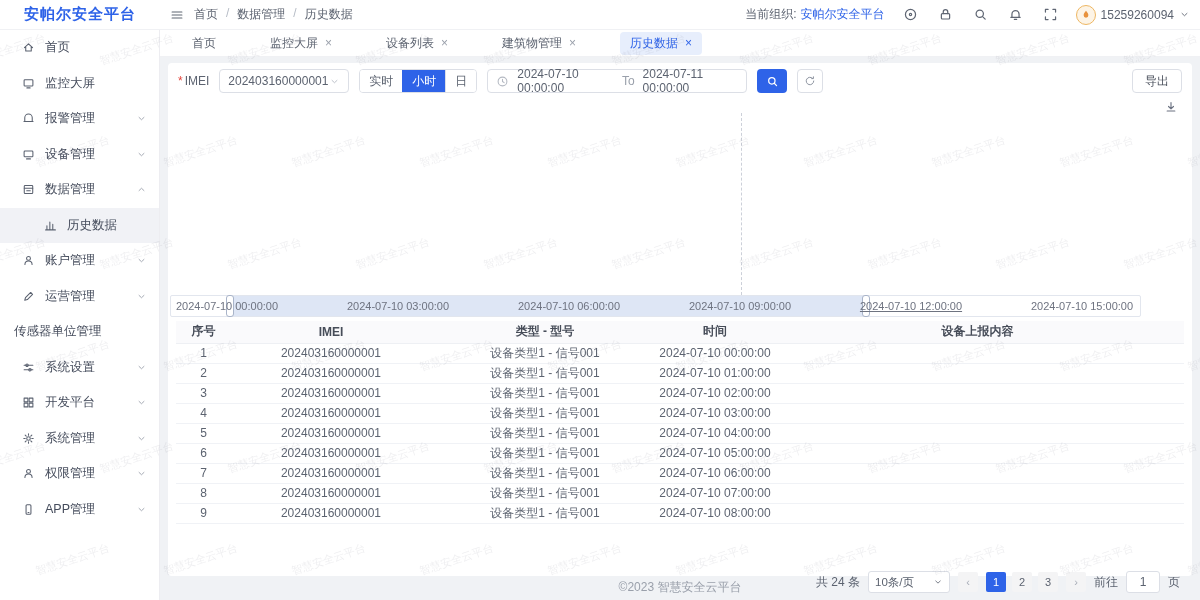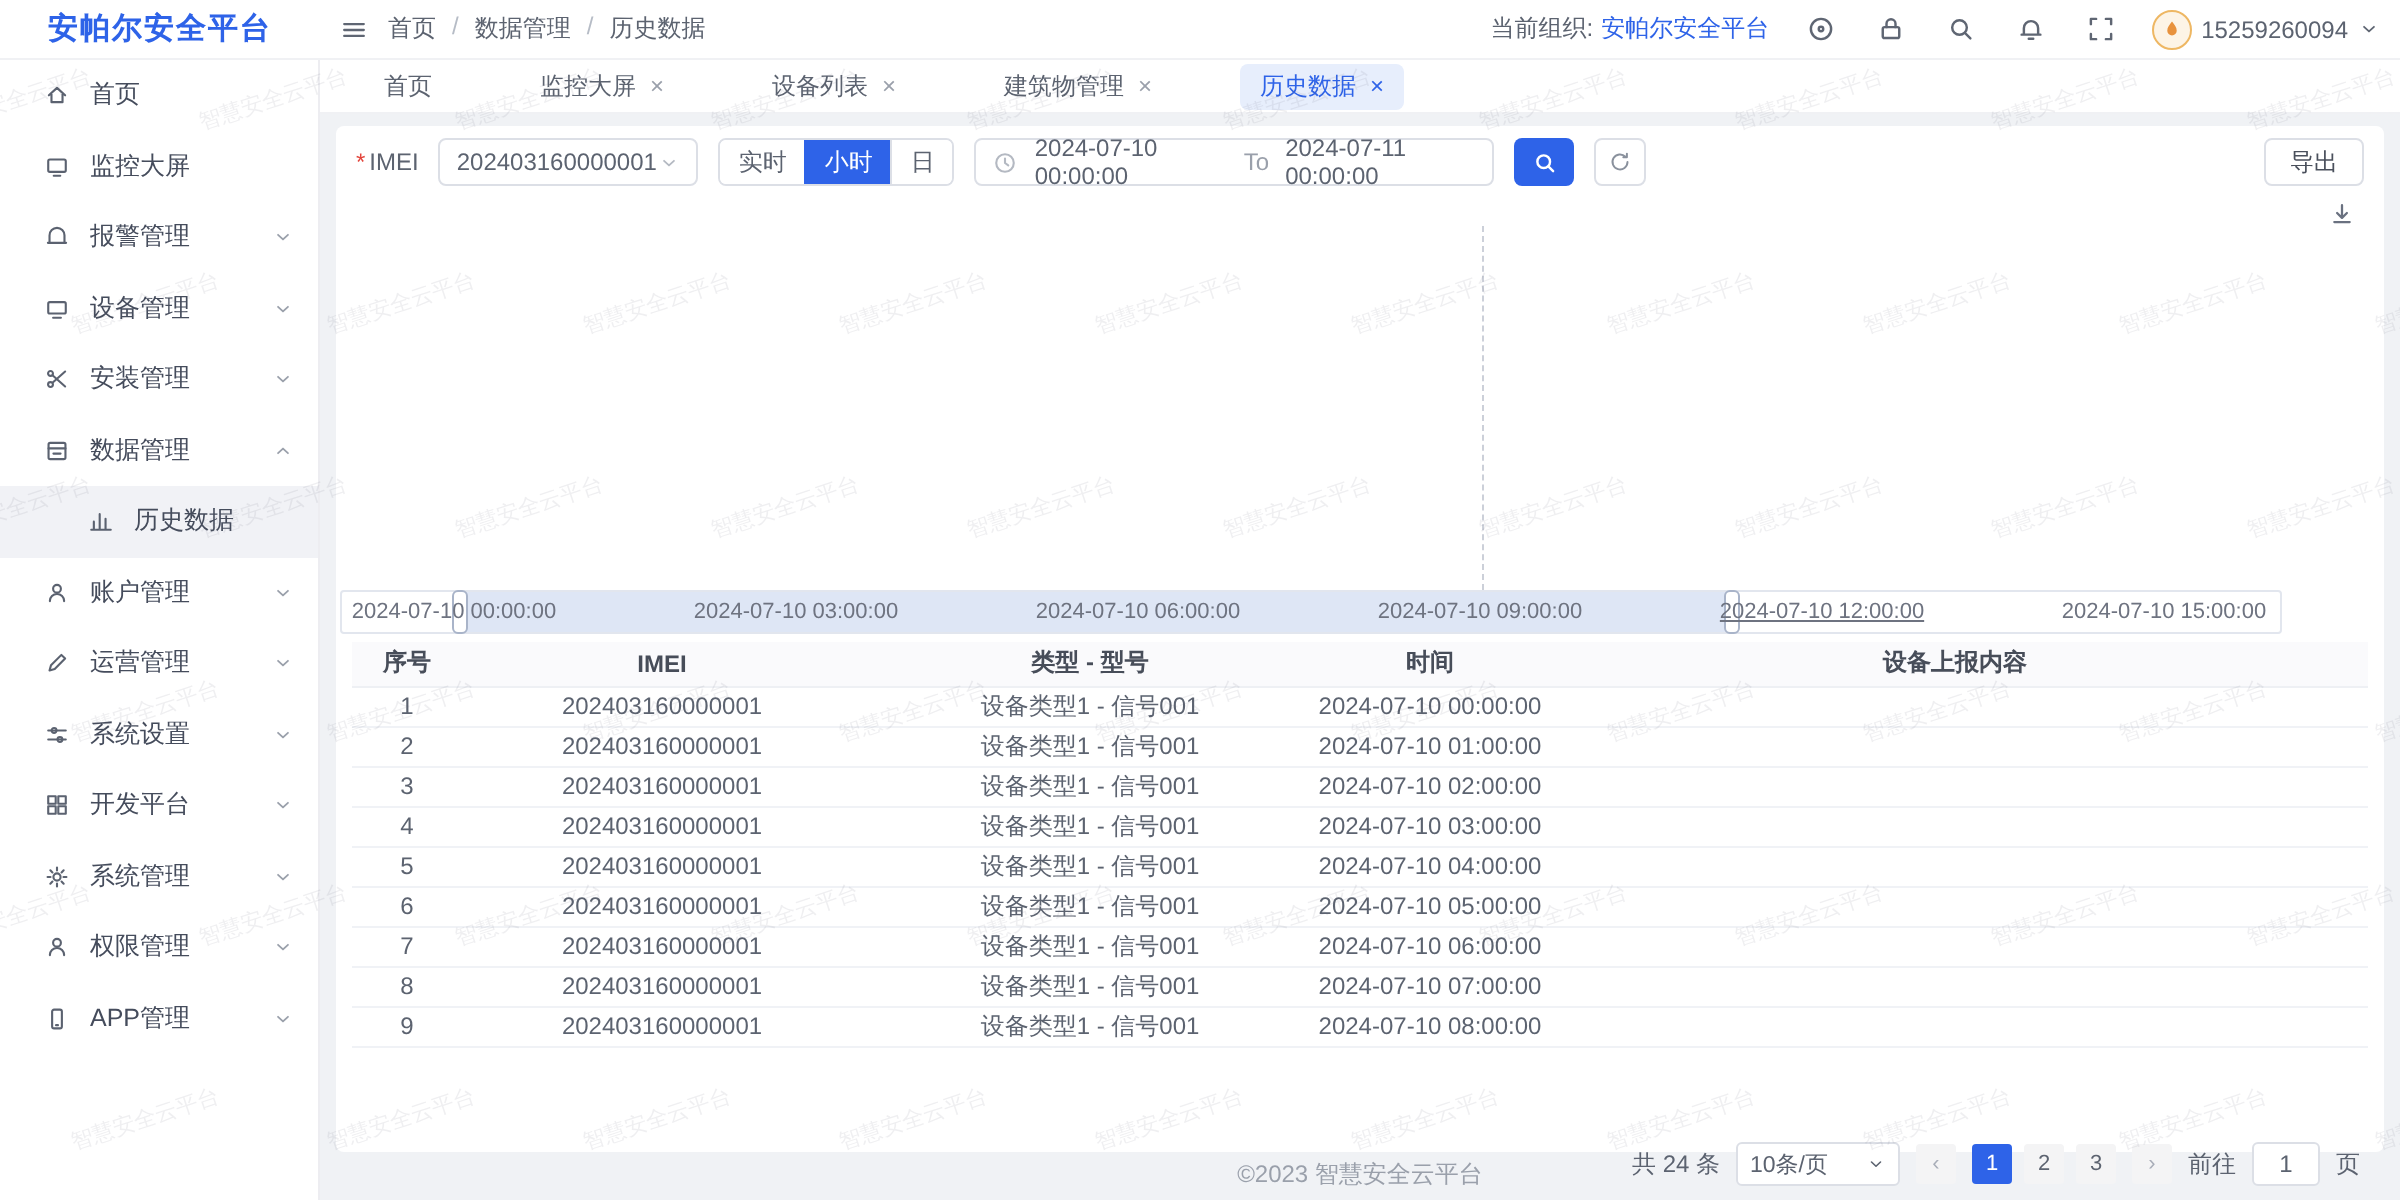--- a/index.html
+++ b/index.html
@@ -220,35 +220,20 @@
         <span class="lbl">设备管理</span>
         <span class="chev">
           <svg viewBox="0 0 16 16" width="11" height="11" fill="none" stroke="currentColor" stroke-width="1.3" stroke-linecap="round" stroke-linejoin="round">
             <path d="M4.4 6.4 8 9.8l3.6-3.4"></path>
           </svg>
         </span>
       </div>
       <div class="side-item">
         <span class="ic">
           <svg viewBox="0 0 16 16" width="13" height="13" fill="none" stroke="currentColor" stroke-width="1.3" stroke-linecap="round" stroke-linejoin="round">
-            <circle cx="4" cy="4.6" r="1.5"></circle>
-            <circle cx="4" cy="11.4" r="1.5"></circle>
-            <path d="M5.4 5.8 13 12.6M5.4 10.2 13 3.4"></path>
-          </svg>
-        </span>
-        <span class="lbl">安装管理</span>
-        <span class="chev">
-          <svg viewBox="0 0 16 16" width="11" height="11" fill="none" stroke="currentColor" stroke-width="1.3" stroke-linecap="round" stroke-linejoin="round">
-            <path d="M4.4 6.4 8 9.8l3.6-3.4"></path>
-          </svg>
-        </span>
-      </div>
-      <div class="side-item">
-        <span class="ic">
-          <svg viewBox="0 0 16 16" width="13" height="13" fill="none" stroke="currentColor" stroke-width="1.3" stroke-linecap="round" stroke-linejoin="round">
             <rect x="2.8" y="3" width="10.4" height="10" rx="1"></rect>
             <path d="M2.8 6.4h10.4M5.8 9.6h4.4"></path>
           </svg>
         </span>
         <span class="lbl">数据管理</span>
         <span class="chev">
           <svg viewBox="0 0 16 16" width="11" height="11" fill="none" stroke="currentColor" stroke-width="1.3" stroke-linecap="round" stroke-linejoin="round">
             <path d="M4.4 9.6 8 6.2l3.6 3.4"></path>
           </svg>
         </span>
@@ -280,20 +265,23 @@
           <svg viewBox="0 0 16 16" width="13" height="13" fill="none" stroke="currentColor" stroke-width="1.3" stroke-linecap="round" stroke-linejoin="round">
             <path d="M3.4 12.6l.9-3.2 6.4-6.4 2.3 2.3-6.4 6.4-3.2.9z"></path>
           </svg>
         </span>
         <span class="lbl">运营管理</span>
         <span class="chev">
           <svg viewBox="0 0 16 16" width="11" height="11" fill="none" stroke="currentColor" stroke-width="1.3" stroke-linecap="round" stroke-linejoin="round">
             <path d="M4.4 6.4 8 9.8l3.6-3.4"></path>
           </svg>
         </span>
+      </div>
+      <div class="side-item noicon">
+        <span class="lbl">传感器单位管理</span>
       </div>
       <div class="side-item">
         <span class="ic">
           <svg viewBox="0 0 16 16" width="13" height="13" fill="none" stroke="currentColor" stroke-width="1.3" stroke-linecap="round" stroke-linejoin="round">
             <path d="M2.6 5.2h10.8M2.6 10.8h10.8"></path>
             <circle cx="6.2" cy="5.2" r="1.5"></circle>
             <circle cx="9.8" cy="10.8" r="1.5"></circle>
           </svg>
         </span>
         <span class="lbl">系统设置</span>

